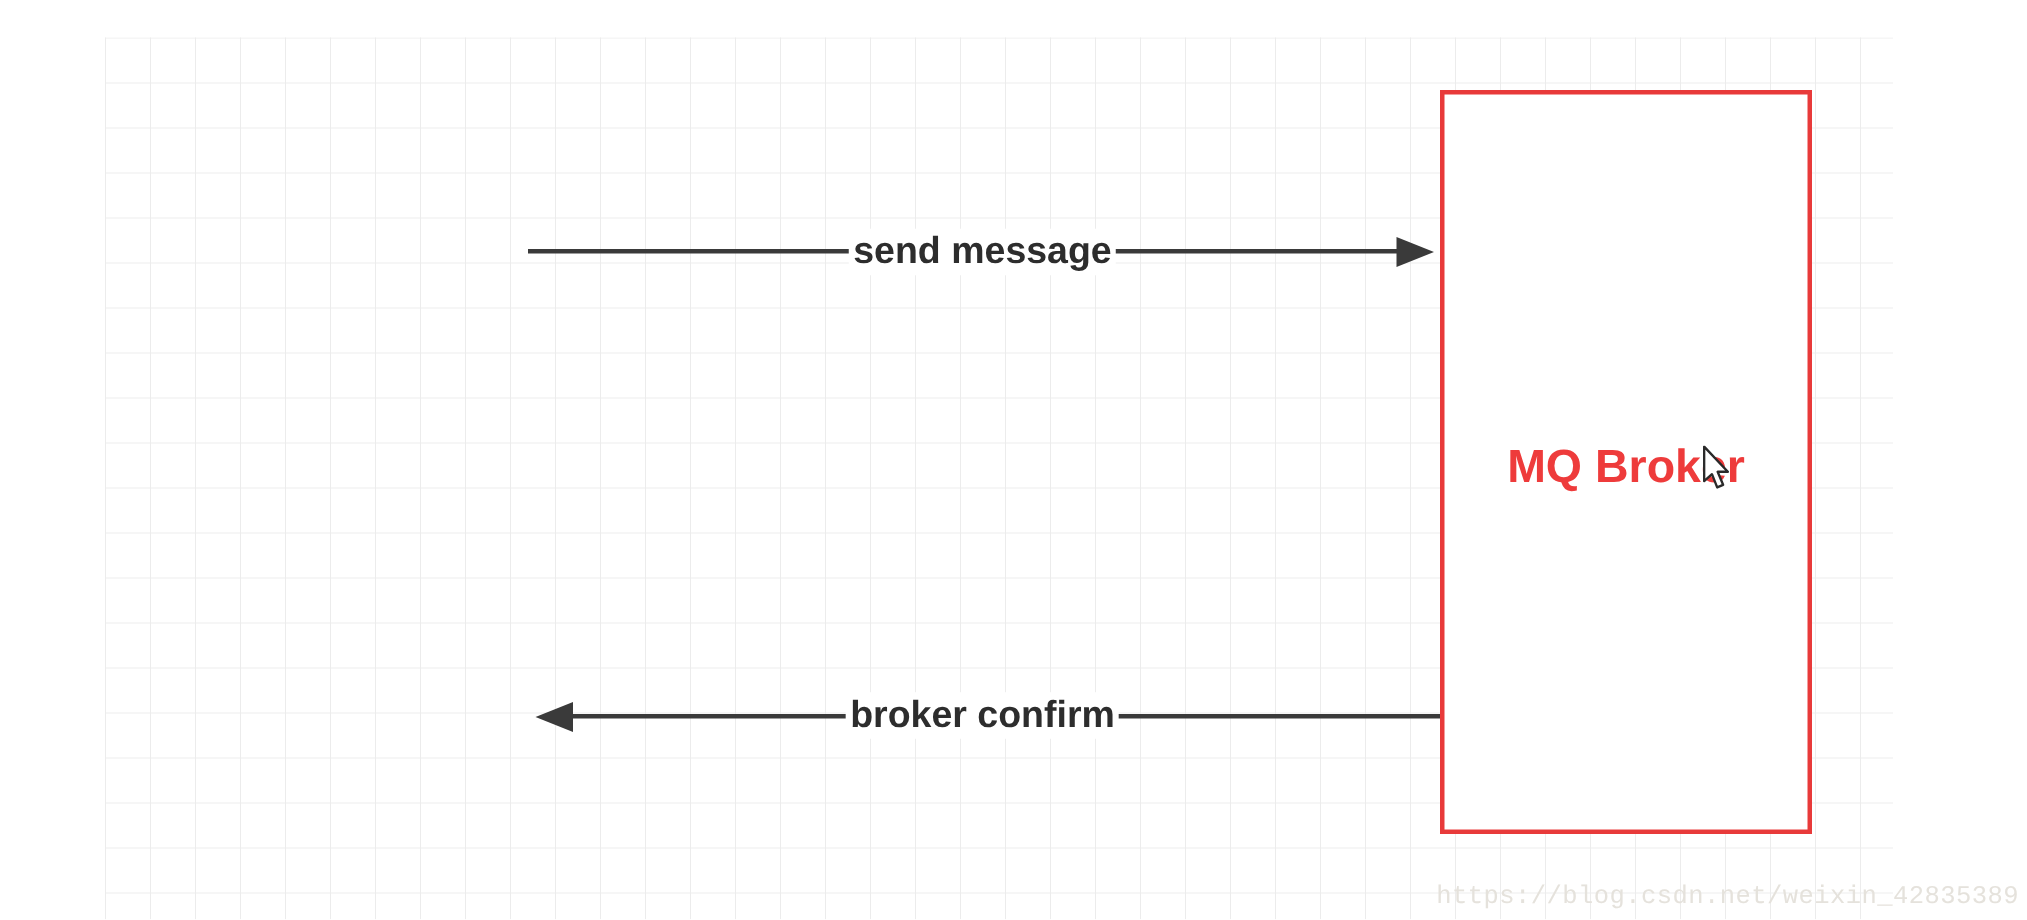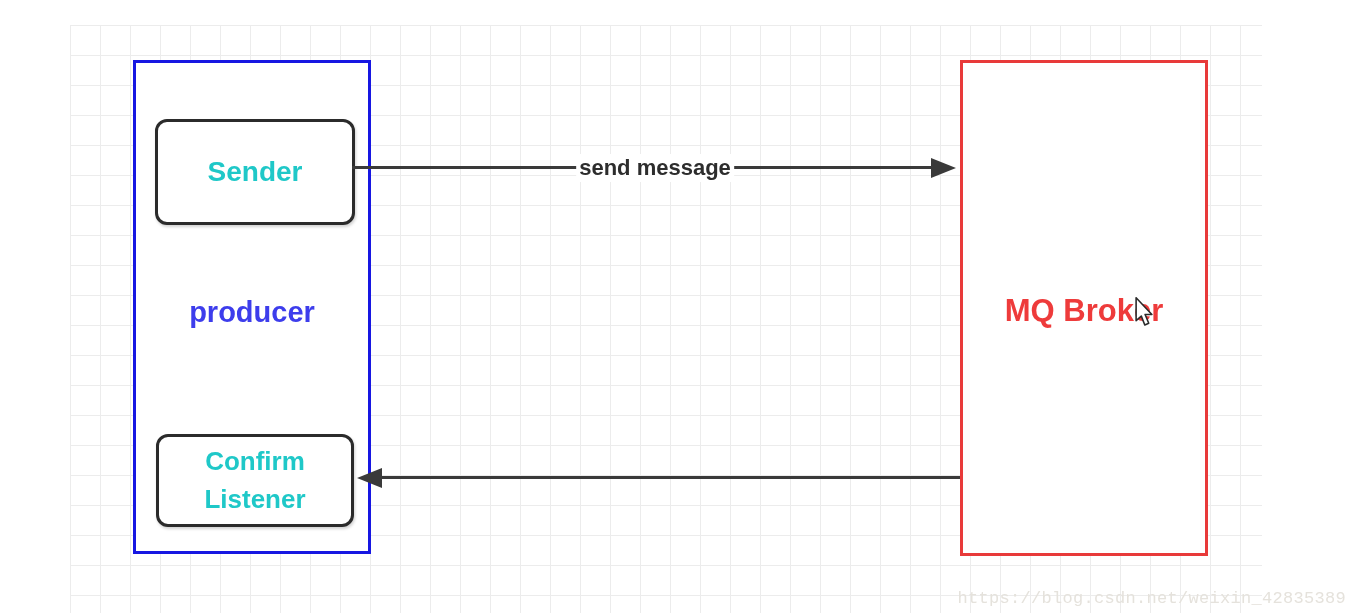--- a/index.html
+++ b/index.html
@@ -105,21 +105,21 @@
     left: 357px; top: 468px;
     border-top: 10px solid transparent;
     border-bottom: 10px solid transparent;
     border-right: 25px solid var(--arrow, #3a3a3a);
   }
   .arrow-label {
     position: absolute;
     transform: translate(-50%, -50%);
     background: #ffffff;
     padding: 1px 3px;
-    font-size: 22px;
+    font-size: 25px;
     font-weight: bold;
     color: var(--arrow-label, #2d2d2d);
     white-space: nowrap;
     z-index: 3;
   }
   .send-label    { left: 655px; top: 168px; }
   .confirm-label { left: 655px; top: 477px; }
   
   .watermark {
     position: absolute;
@@ -139,43 +139,32 @@
     z-index: 5;
   }
 </style>
 </head>
 <body>
 
 <div class="stage">
 
   <div class="grid"></div>
 
-  <div class="group-box">
-    <div class="node node-sender">
-      <span class="node-text">Sender</span>
-    </div>
-    <div class="producer-label">producer</div>
-    <div class="node node-confirm">
-      <div class="node-text">
-        <span>Confirm</span><br>
-        <span>Listener</span>
-      </div>
-    </div>
-  </div>
 
   <div class="broker-box">
     <div class="broker-label">MQ Broker</div>
   </div>
 
   <div class="arrow-line send-line"></div>
   <div class="arrow-head head-right"></div>
   <div class="arrow-label send-label">send message</div>
 
   <div class="arrow-line confirm-line"></div>
   <div class="arrow-head head-left"></div>
+  <div class="arrow-label confirm-label">broker confirm</div>
 
   <div class="watermark">https://blog.csdn.net/weixin_42835389</div>
 
   <svg class="cursor" width="20" height="30" viewBox="0 0 12 19">
     <path d="M1 0.5 L1 15 L4.3 12.1 L6.5 17.7 L9.0 16.6 L6.7 11.1 L11 11.1 Z" fill="#ffffff" stroke="#2a2a2a" stroke-width="1" stroke-linejoin="round"></path>
   </svg>
 
 </div>
 
 </body></html>

